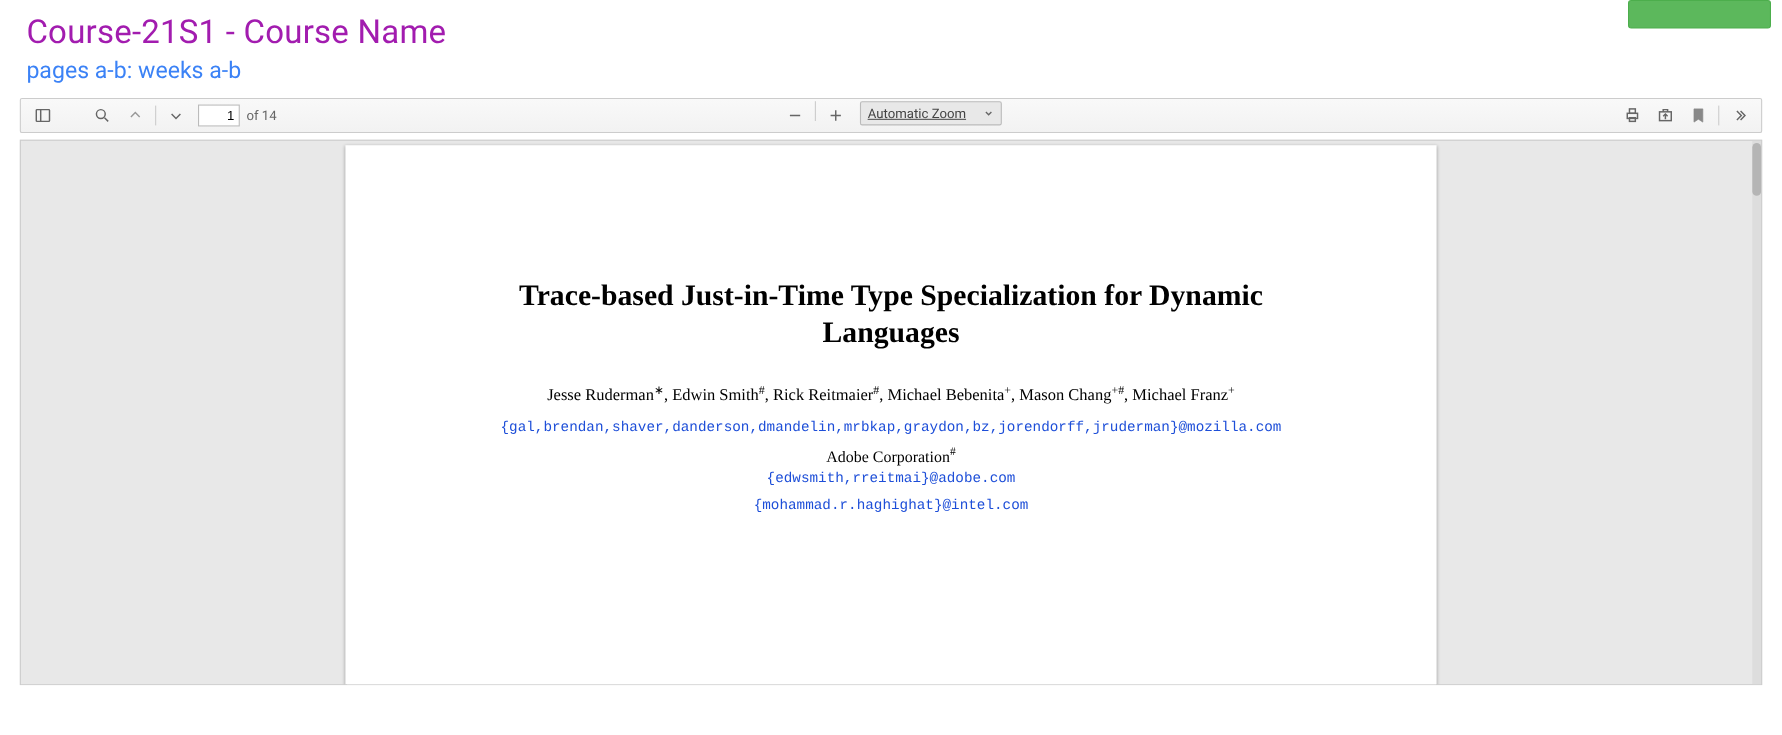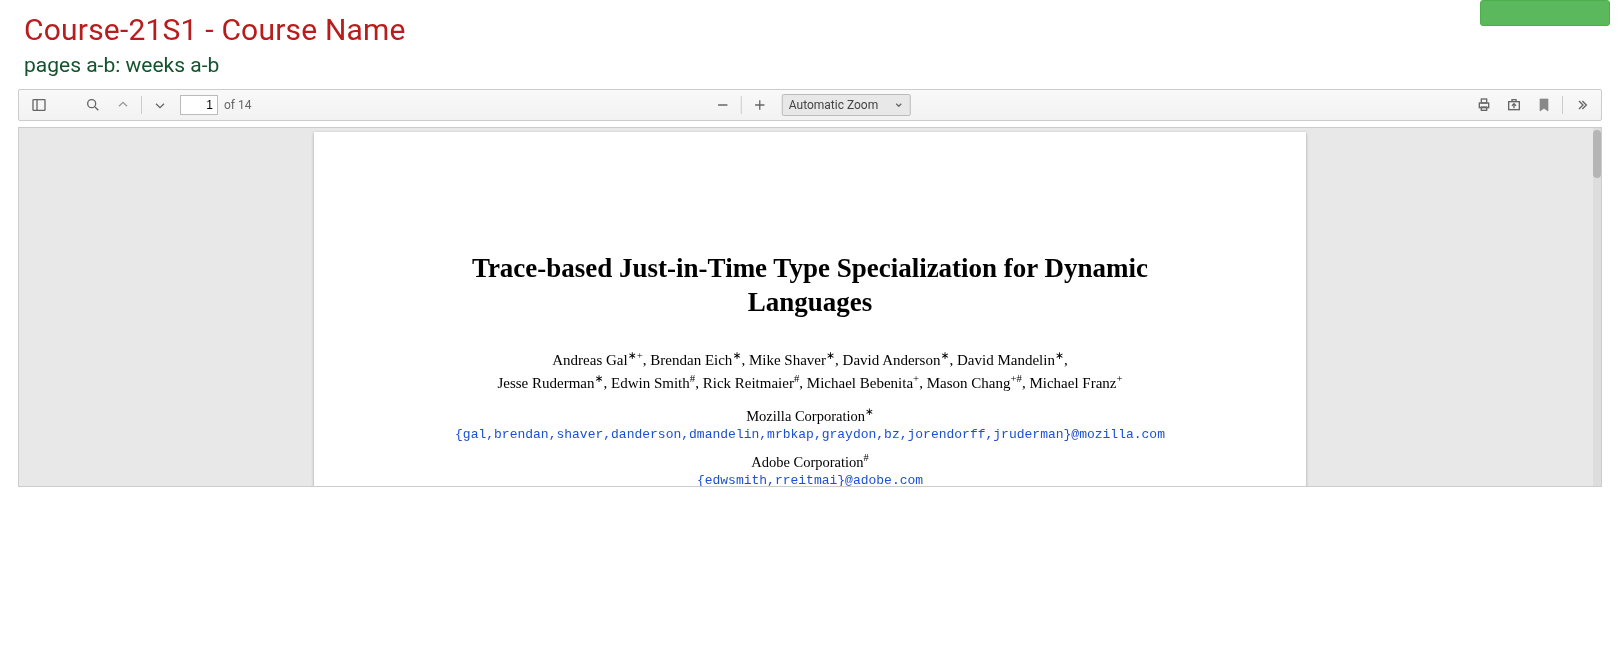--- a/index.html
+++ b/index.html
@@ -10,27 +10,27 @@
       width: 1620px;
       position: relative;
       overflow: hidden;
     }
     .page-header {
       padding: 12px 24px 8px 24px;
     }
     .course-title {
       font-size: 30px;
       font-weight: 400;
-      color: #b91c1c;
+      color: #a21caf;
       letter-spacing: 0.2px;
     }
     .subheading {
       font-size: 21px;
       font-weight: 400;
-      color: #14532d;
+      color: #3b82f6;
       margin-top: 6px;
     }
     .green-btn {
       position: absolute;
       top: 0;
       right: 10px;
       background: #5cb85c;
       border: 1px solid #4cae4c;
       border-radius: 3px;
       height: 26px;
@@ -94,36 +94,36 @@
       border-radius: 2px;
       color: #444;
       cursor: pointer;
       margin-left: 6px;
     }
     .center-group {
       position: absolute;
       left: 50%;
       transform: translateX(-50%);
       display: flex;
-      align-items: center;
       gap: 2px;
+      text-decoration: underline;
     }
     .right-group {
       margin-left: auto;
       display: flex;
       align-items: center;
       gap: 2px;
     }
     .icon-svg { width: 16px; height: 16px; }
     .chev-svg { width: 10px; height: 10px; }
 
     
     .pdf-viewport {
       margin: 6px 18px 0 18px;
-      height: 360px;
+      height: 496px;
       background: #e8e8e8;
       border: 1px solid #ccc;
       overflow: hidden;
       position: relative;
     }
     .pdf-scroll {
       position: absolute;
       right: 0; top: 0;
       width: 8px;
       height: 100%;
@@ -261,26 +261,24 @@
   </div>
 </div>
 
 <div class="pdf-viewport">
   <div class="pdf-page">
     <div class="paper-title">
       <span>Trace-based Just-in-Time Type Specialization for Dynamic</span><br>
       <span>Languages</span>
     </div>
     <div class="authors">
-      <div>Andreas Gal<sup>∗+</sup>, Brendan Eich<sup>∗</sup>, Mike Shaver<sup>∗</sup>, David Anderson<sup>∗</sup>, David Mandelin<sup>∗</sup>,</div>
       <div>Jesse Ruderman<sup>∗</sup>, Edwin Smith<sup>#</sup>, Rick Reitmaier<sup>#</sup>, Michael Bebenita<sup>+</sup>, Mason Chang<sup>+#</sup>, Michael Franz<sup>+</sup></div>
     </div>
     <div id="affil-container">
         <div class="affil-block">
-          <div class="affil-name">Mozilla Corporation<sup>∗</sup></div>
           <div class="affil-email">{gal,brendan,shaver,danderson,dmandelin,mrbkap,graydon,bz,jorendorff,jruderman}@mozilla.com</div>
         </div>
         <div class="affil-block">
           <div class="affil-name">Adobe Corporation<sup>#</sup></div>
           <div class="affil-email">{edwsmith,rreitmai}@adobe.com</div>
         </div>
         <div class="affil-block">
           <div class="affil-email">{mohammad.r.haghighat}@intel.com</div>
         </div>
       </div>

